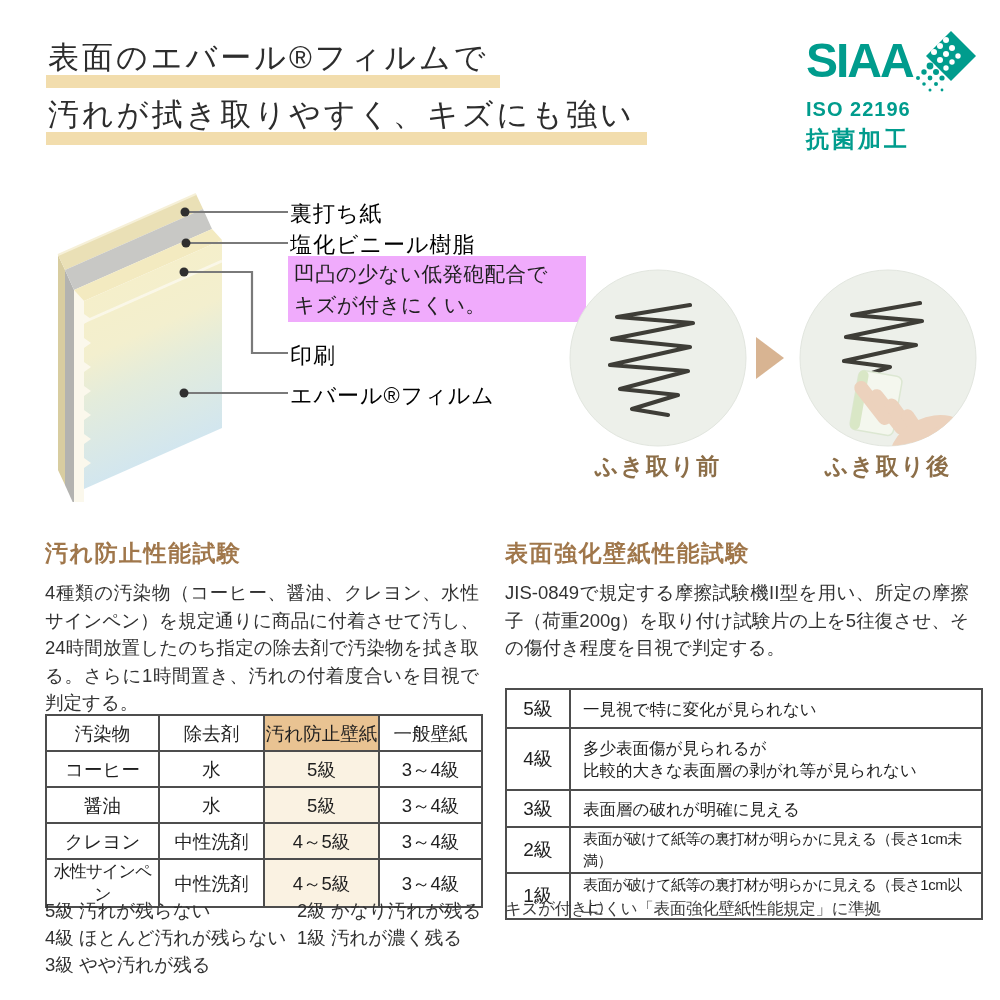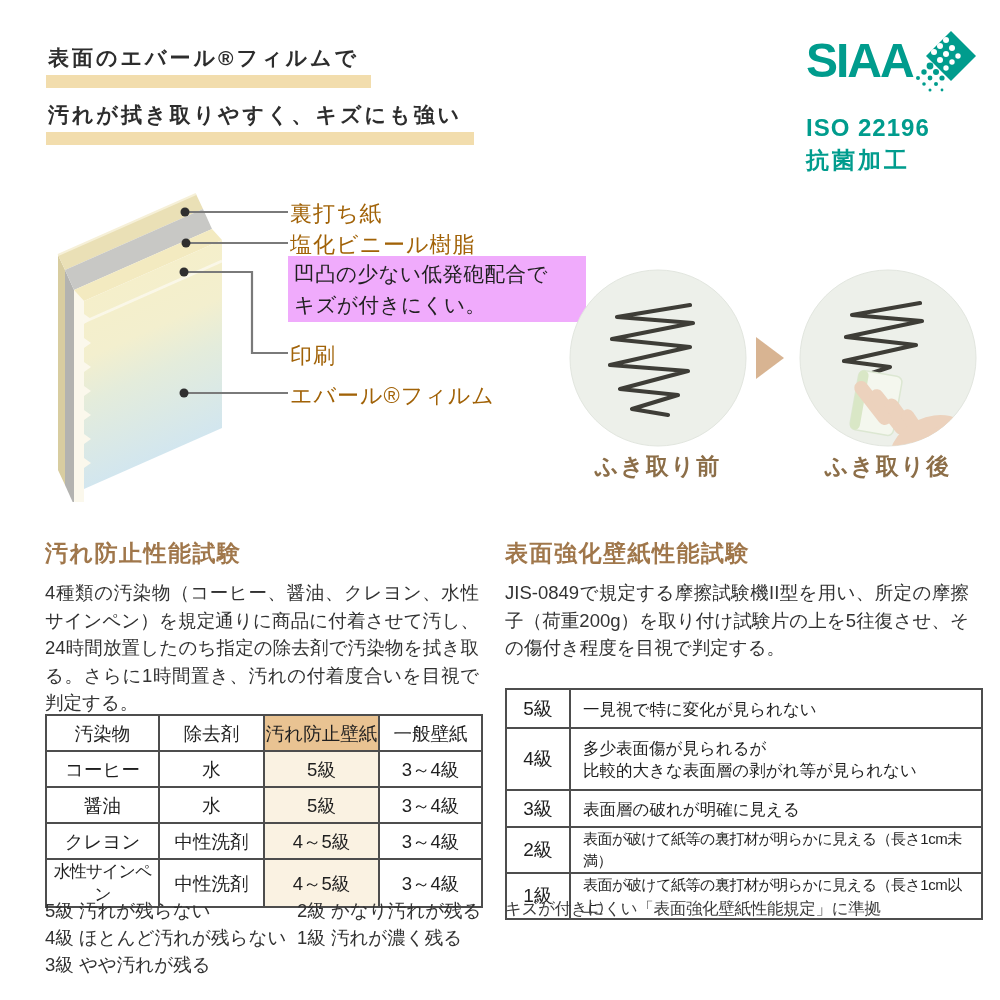--- a/index.html
+++ b/index.html
@@ -1,35 +1,35 @@
 <!DOCTYPE html>
 <html><head>
 <meta charset="utf-8">
 <style>
   html,body{margin:0;padding:0;background:#fff;}
   .page{position:relative;width:1000px;height:1000px;background:#ffffff;overflow:hidden;
         font-family:"Liberation Sans","DejaVu Sans",sans-serif;color:#333;}
 
   
   .title-block{position:absolute;left:46px;top:38px;}
-  .title-line{display:table;font-size:21px;font-weight:bold;color:#2d2d2d;letter-spacing:3px;
+  .title-line{display:table;font-size:31px;font-weight:normal;color:#2d2d2d;letter-spacing:3px;
       line-height:40px;padding:0 12px 10px 2px;margin-bottom:7px;
       background:linear-gradient(#f2ddad,#f2ddad) no-repeat left bottom/100% 13px;}
 
   
   .siaa{position:absolute;left:806px;top:34px;width:170px;color:#009c8d;}
   .siaa-top{display:flex;align-items:flex-start;}
   .siaa-name{font-size:48px;font-weight:bold;letter-spacing:-2px;line-height:54px;}
   .siaa-mark{width:62px;height:68px;margin-left:1px;margin-top:-5px;}
-  .siaa-iso{font-size:24px;font-weight:bold;letter-spacing:1px;margin-top:17px;}
+  .siaa-iso{font-size:20px;font-weight:bold;letter-spacing:1px;margin-top:1px;}
   .siaa-kokin{font-size:23px;font-weight:bold;letter-spacing:3px;margin-top:3px;}
 
   
   .layer-svg{position:absolute;left:45px;top:182px;width:535px;height:320px;}
-  .layer-label{position:absolute;font-size:22px;color:#a16207;letter-spacing:1px;white-space:nowrap;}
+  .layer-label{position:absolute;font-size:22px;color:#000000;letter-spacing:1px;white-space:nowrap;}
   .layer-note{position:absolute;left:288px;top:256px;width:286px;background:#f0abfc;
       font-size:20.5px;line-height:31px;color:#1f1f1f;padding:2px 6px;letter-spacing:0.5px;}
 
   
   .wipe-svg{position:absolute;left:560px;top:255px;width:430px;height:240px;}
   .wipe-label{position:absolute;top:451px;width:200px;text-align:center;font-size:23px;
       font-weight:bold;color:#8c6e48;letter-spacing:2px;}
   .wipe-label.before{left:558px;}
   .wipe-label.after{left:788px;}
 

